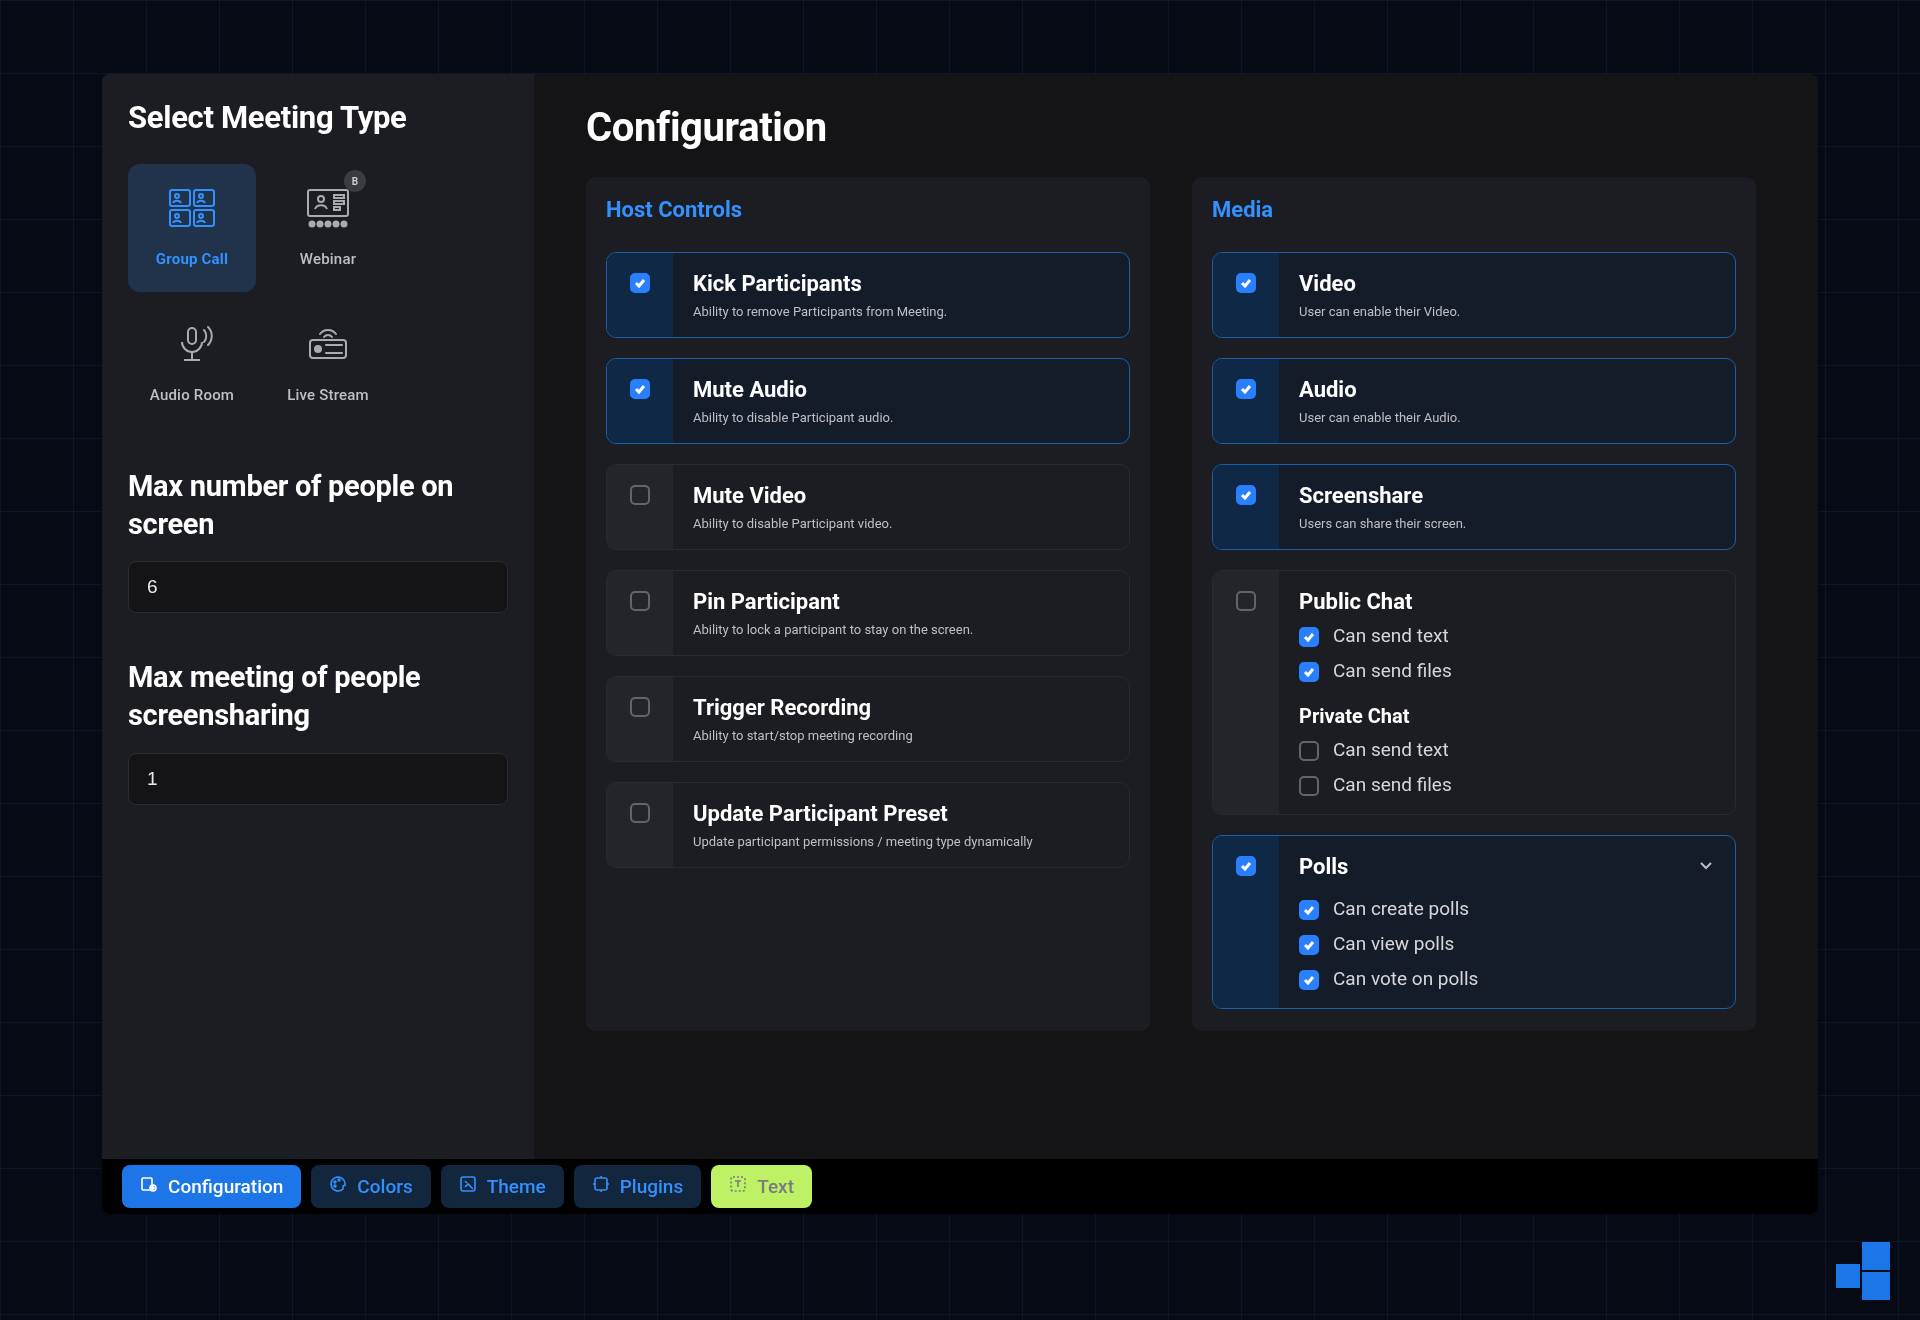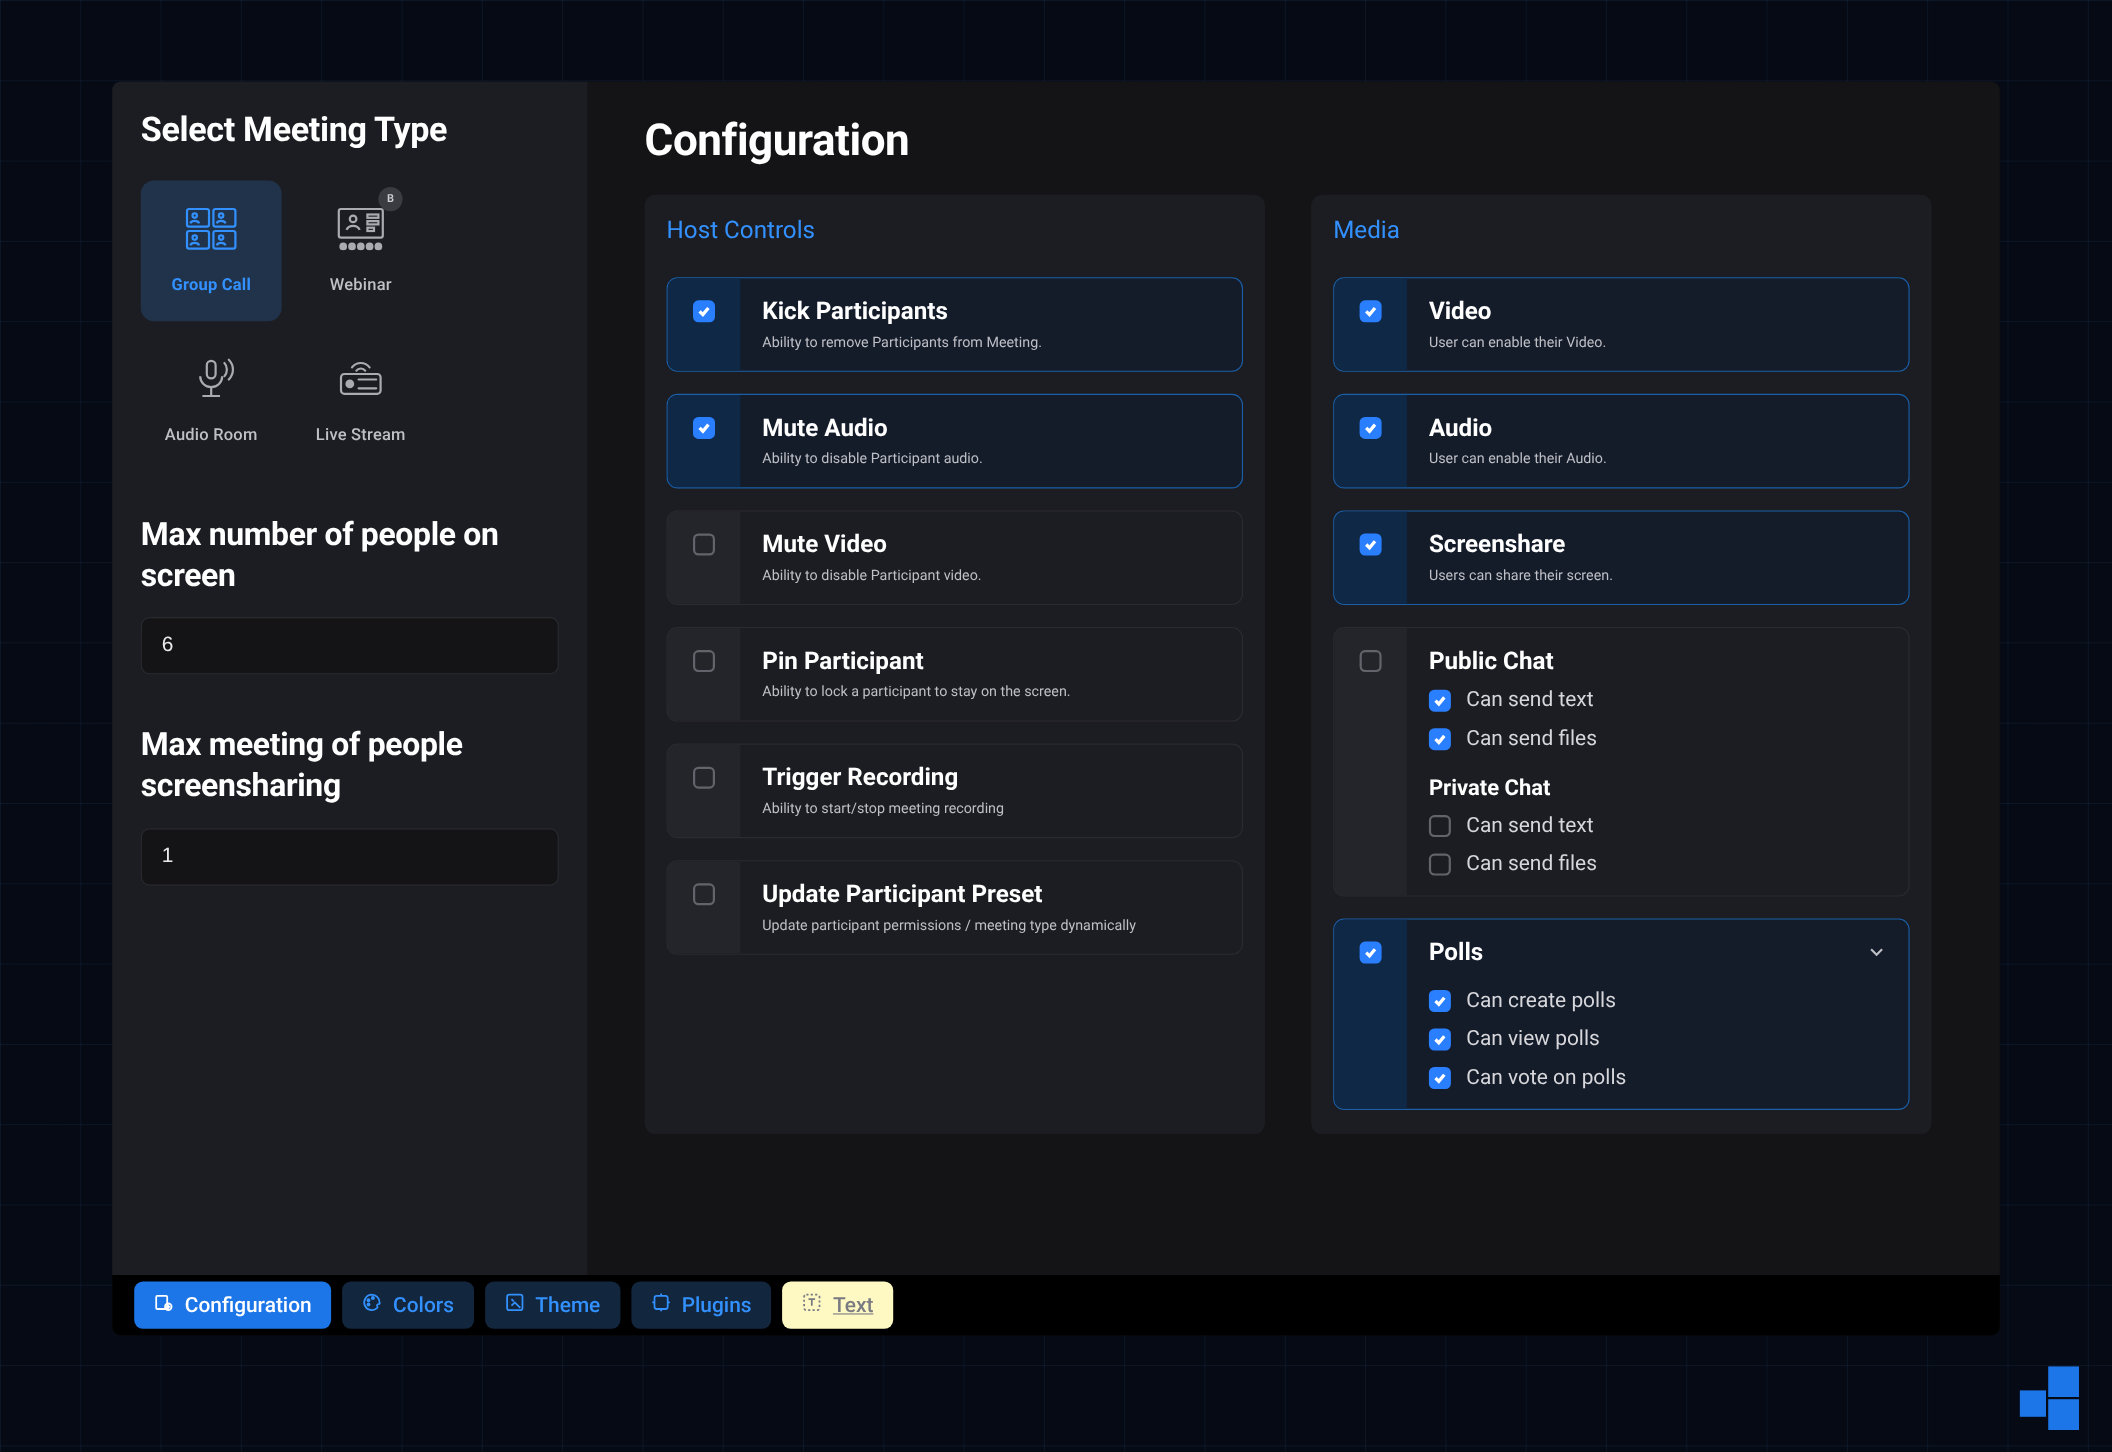--- a/index.html
+++ b/index.html
@@ -160,21 +160,21 @@
 .panel {
   background: #1c1d22;
   border-radius: 10px;
   padding: 18px 20px 22px;
   width: 564px;
 }
 
 .panel-title {
   color: #3391ff;
   font-size: 22px;
-  font-weight: 400;
+  font-weight: 700;
   padding: 2px 0 10px 0;
 }
 
 .perm-card {
   border: 1px solid #2a2b30;
   border-radius: 10px;
   display: flex;
   gap: 0;
   margin-top: 20px;
   overflow: hidden;
@@ -298,21 +298,21 @@
   cursor: pointer;
   font-size: 19px;
   font-weight: 500;
   color: #3391ff;
   background: #12263e;
 }
 .tab-btn.active {
   background: #1d76e8;
   color: #fff;
 }
-.tab-btn.muted { background: #fef9c3; color:#7a7b82;text-decoration:underline;}
+.tab-btn.muted { background: #bef264; color:#7a7b82;}
 .tab-btn svg { width:18px; height:18px; }
 
 
 .logo {
   position: absolute;
   right: 26px;
   bottom: 16px;
 }
 </style>
 </head>

